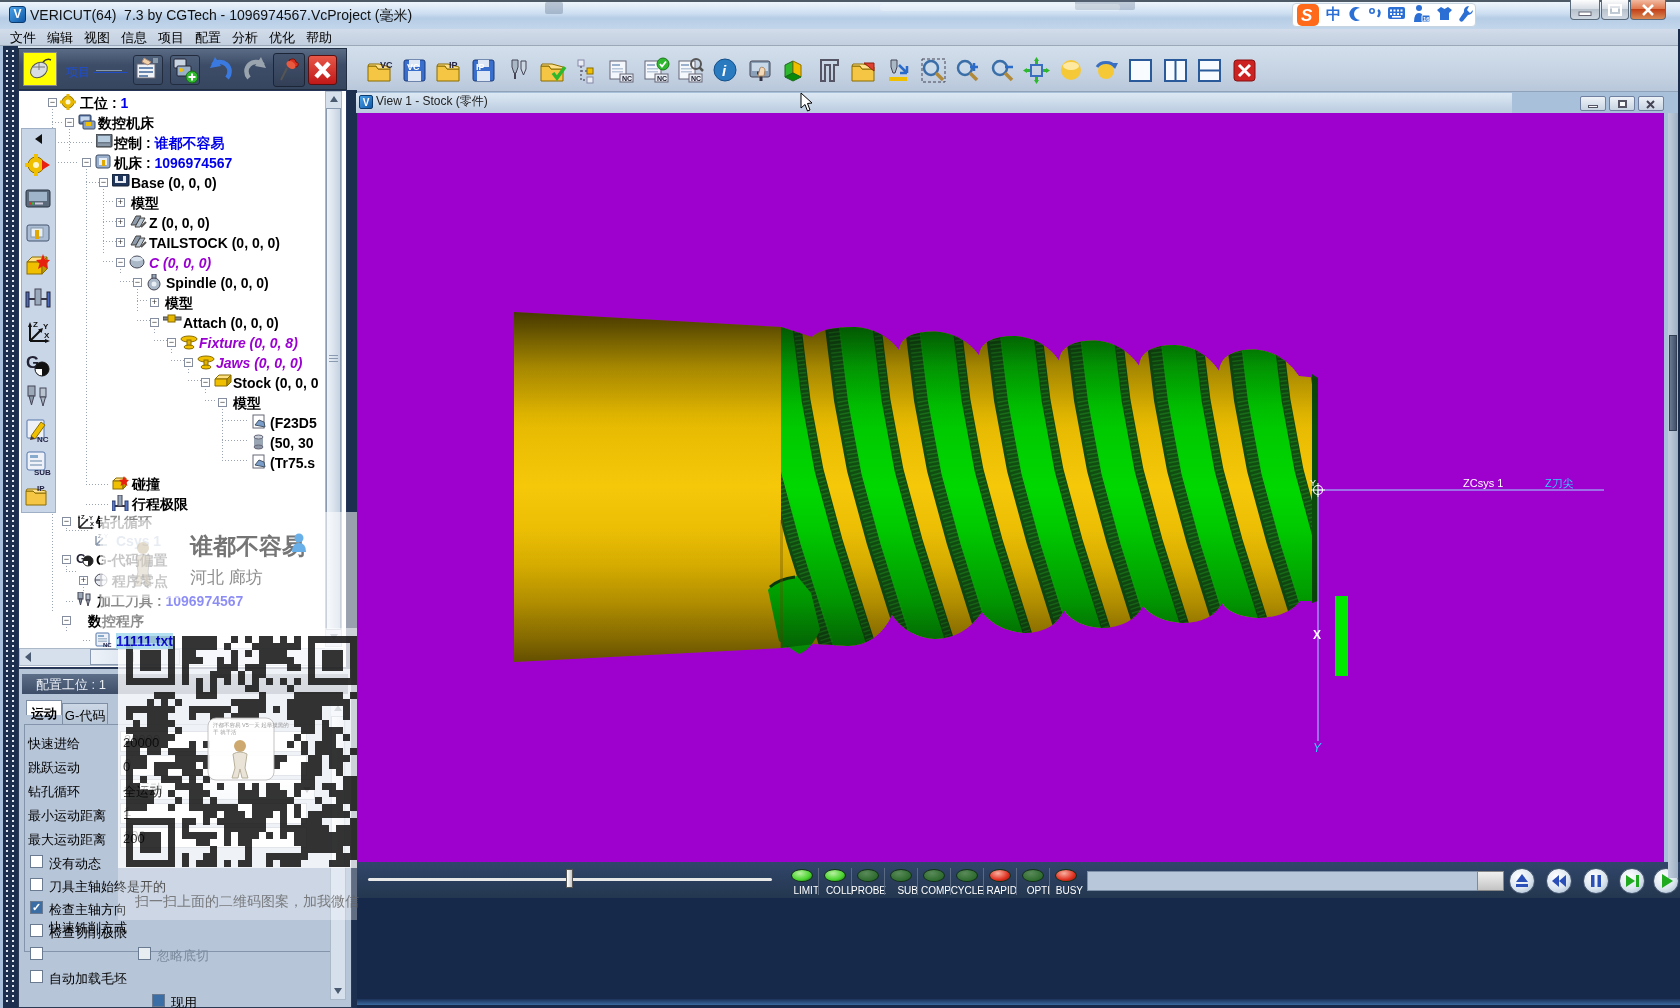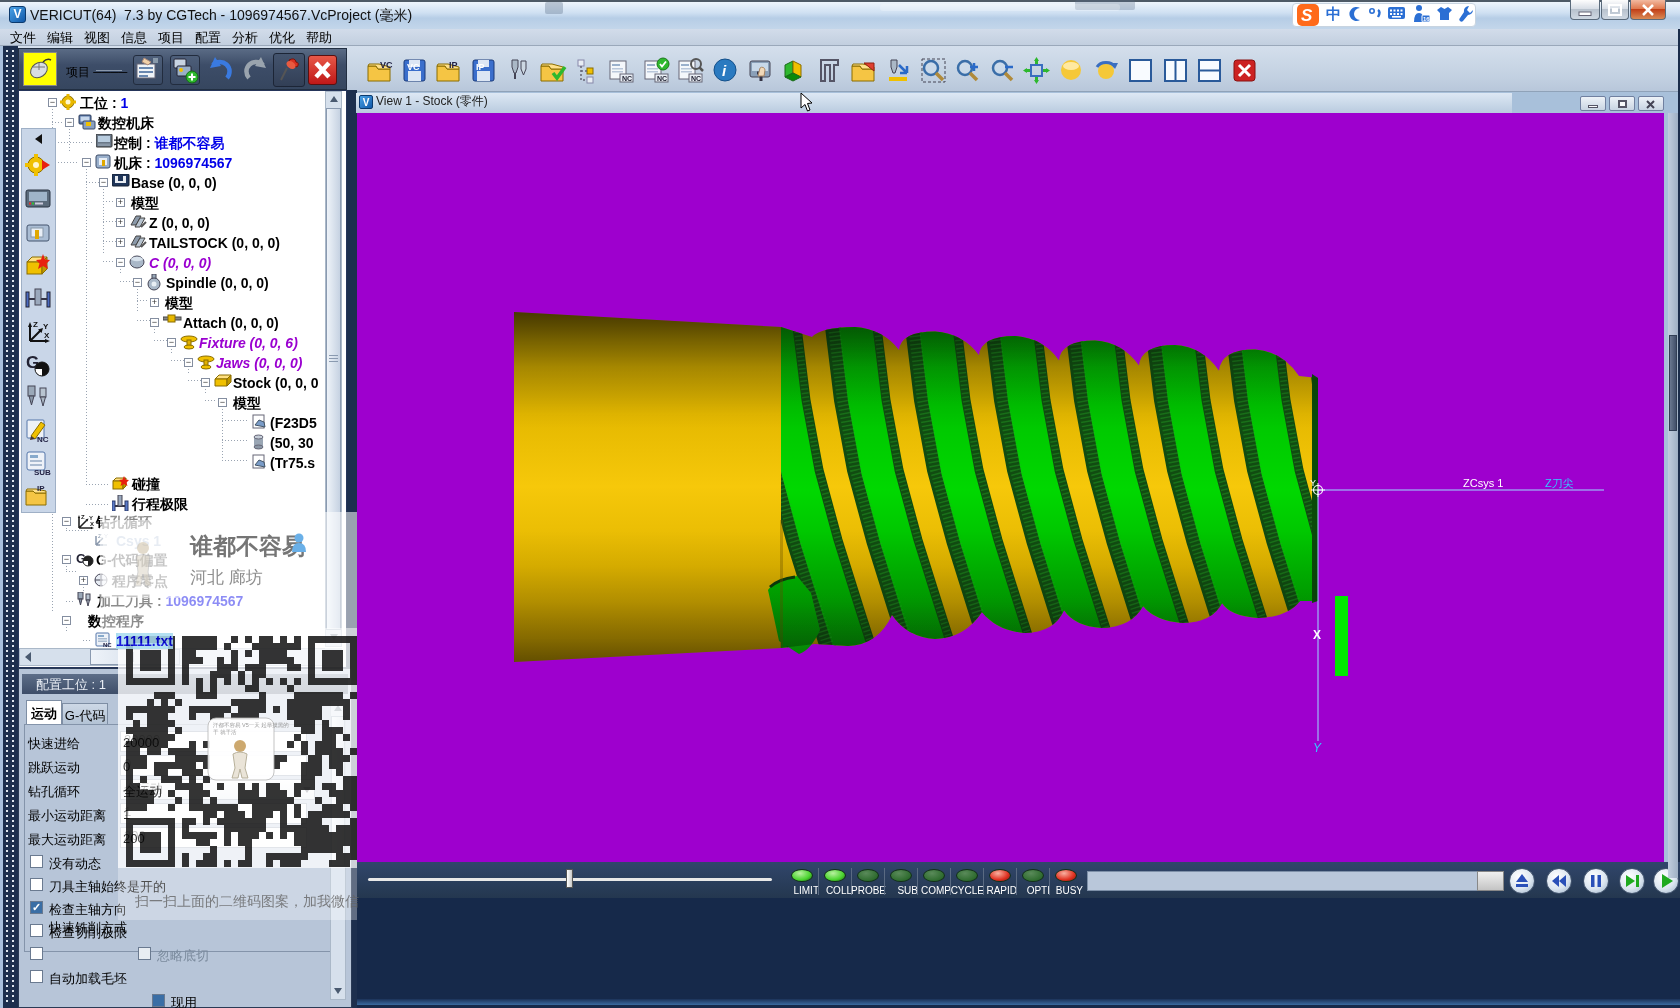--- a/index.html
+++ b/index.html
@@ -13,21 +13,21 @@
 #menubar span{margin-right:11px}
 
 .wbtn{top:0;height:20px;border:1px solid #5a6a7a;border-top:none;border-radius:0 0 4px 4px;background:linear-gradient(#fdfdfd,#d8dee6 45%,#b8c2cd 50%,#cfd8e2)}
 #wclose{background:linear-gradient(#f2b9a0,#e07a50 45%,#c24018 50%,#d98a55)}
 
 #sogou{left:1292px;top:3px;width:184px;height:24px;background:#fff;border-radius:4px;border:1px solid #c8d4e0}
 
 #toolrow{left:0;top:46px;width:1680px;height:46px;background:linear-gradient(#d4dfec,#c2d0e1 70%,#b8c7da);border-bottom:1px solid #8fa2b8}
 #ptoolbar{left:18px;top:48px;width:329px;height:42px;background:linear-gradient(#5a6b85,#3d4d68 40%,#36465f);border:1px solid #222f42}
 #ybtn{left:23px;top:52px;width:34px;height:34px;background:#ffff00;border:1px solid #888}
-#ptitle{left:66px;top:64px;font-size:12px;color:#000000}
+#ptitle{left:66px;top:64px;font-size:12px;color:#1d4ed8}
 
 .dstrip{background:#1d2f4e}
 .dots{background-image:repeating-linear-gradient(#dfe6ee 0 2px,transparent 2px 5px);width:2px}
 
 #treepanel{left:18px;top:90px;width:329px;height:578px;background:#fff;border:1px solid #25355a}
 .trow{position:absolute;height:20px;font-size:14px;font-weight:bold;color:#000;white-space:nowrap}
 .tval{color:#0000e8}
 .tpur{color:#9a00d0;font-style:italic}
 .exp{position:absolute;width:9px;height:9px;background:#fff;border:1px solid #848ea0;font-size:9px;line-height:7px;text-align:center;color:#333}
 
@@ -406,21 +406,21 @@
 <div class="exp" style="left:150px;top:318px">−</div>
 <div class="trow" style="left:183px;top:315px">Attach (0, 0, 0)</div>
 <div class="ic" style="left:180px;top:334px">
         <svg width="18" height="16">
           <ellipse cx="9" cy="5" rx="8" ry="3" fill="#f0c000" stroke="#8a6d00"></ellipse>
           <rect x="7" y="6" width="4" height="6" fill="#e0b000" stroke="#8a6d00"></rect>
           <ellipse cx="9" cy="13" rx="5" ry="2" fill="#f0c000" stroke="#8a6d00"></ellipse>
         </svg>
       </div>
 <div class="exp" style="left:167px;top:338px">−</div>
-<div class="trow" style="left:199px;top:335px"><span class="tpur">Fixture (0, 0, 6)</span></div>
+<div class="trow" style="left:199px;top:335px"><span class="tpur">Fixture (0, 0, 8)</span></div>
 <div class="ic" style="left:197px;top:354px">
         <svg width="18" height="16">
           <ellipse cx="9" cy="5" rx="8" ry="3" fill="#f0c000" stroke="#8a6d00"></ellipse>
           <rect x="7" y="6" width="4" height="6" fill="#e0b000" stroke="#8a6d00"></rect>
           <ellipse cx="9" cy="13" rx="5" ry="2" fill="#f0c000" stroke="#8a6d00"></ellipse>
         </svg>
       </div>
 <div class="exp" style="left:184px;top:358px">−</div>
 <div class="trow" style="left:216px;top:355px"><span class="tpur">Jaws (0, 0, 0)</span></div>
 <div class="ic" style="left:214px;top:374px">
@@ -677,21 +677,21 @@
       </svg>
     </div>
 <div class="ic" style="left:25px;top:483px;width:26px;height:26px">
       <svg width="26" height="26">
         <path d="M1 8 L1 22 L21 22 L21 10 L10 10 L8 8 Z" fill="#f5c544" stroke="#8a6d00"></path>
         <path d="M1 8 L8 8 L10 10 L21 10 L21 8 L11 6 L2 6 Z" fill="#ffe088" stroke="#8a6d00"></path>
         <text x="12" y="8" font-size="8" font-weight="bold" fill="#224">IP</text>
       </svg>
     </div>
 
-<div class="abs tab" style="left:26px;top:700px;width:36px;height:25px;background:#fff;font-weight:bold;padding-top:4px">运动</div>
+<div class="abs tab" style="left:26px;top:700px;width:36px;height:15px;background:#fff;font-weight:bold;padding-top:4px">运动</div>
 <div class="abs tab" style="left:62px;top:703px;width:46px;height:22px;background:linear-gradient(#cdd8e6,#b2c2d4);padding-top:3px">G-代码</div>
 <div class="abs" style="left:24px;top:724px;width:322px;height:228px;border:1px solid #8494aa"></div>
 <div class="abs cfglbl" style="left:28px;top:735px">快速进给</div>
 <div class="abs cfginp" style="left:120px;top:731px;width:187px;height:21px">20000</div>
 <div class="abs cfglbl" style="left:28px;top:759px">跳跃运动</div>
 <div class="abs cfginp" style="left:120px;top:755px;width:187px;height:21px">0</div>
 <div class="abs cfglbl" style="left:28px;top:783px">钻孔循环</div>
 <div class="abs cfginp" style="left:120px;top:779px;width:195px;height:21px;background:linear-gradient(#fdfdfd,#e2e8f0)">全运动</div>
 <div class="abs" style="left:303px;top:787px;width:0;height:0;border-left:4px solid transparent;border-right:4px solid transparent;border-top:6px solid #334">  </div>
 <div class="abs cfglbl" style="left:28px;top:807px">最小运动距离</div>

